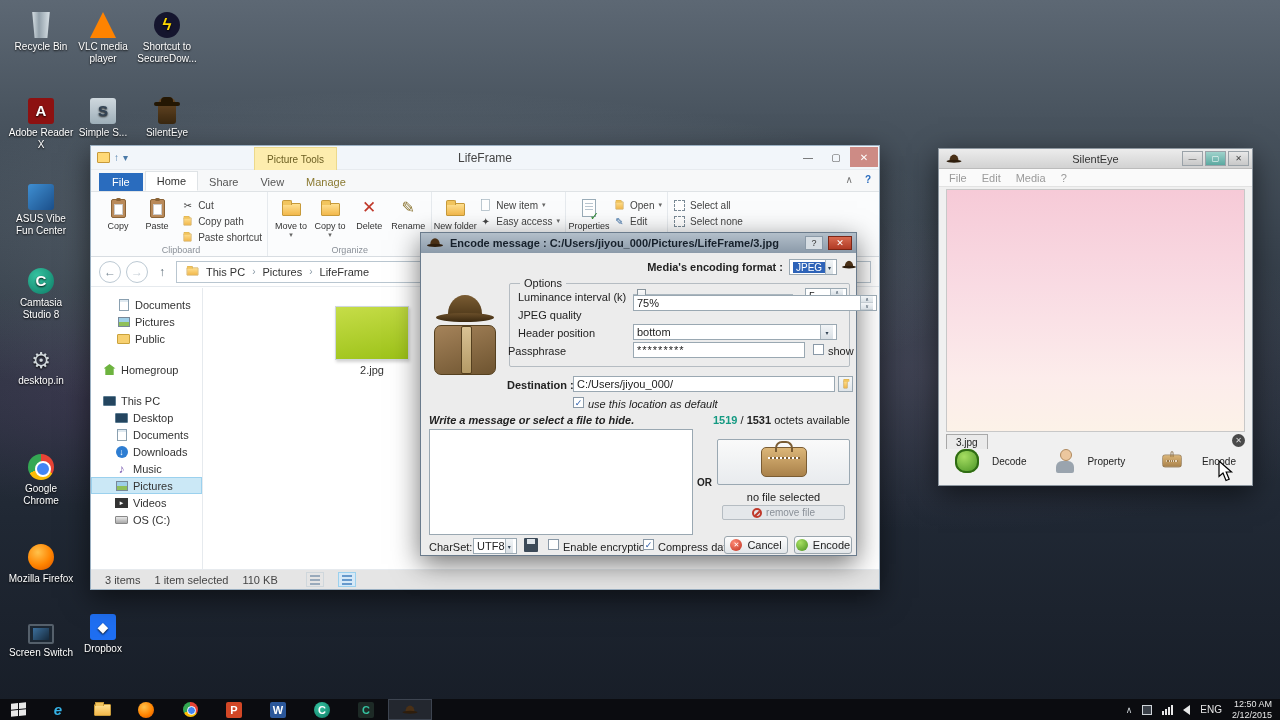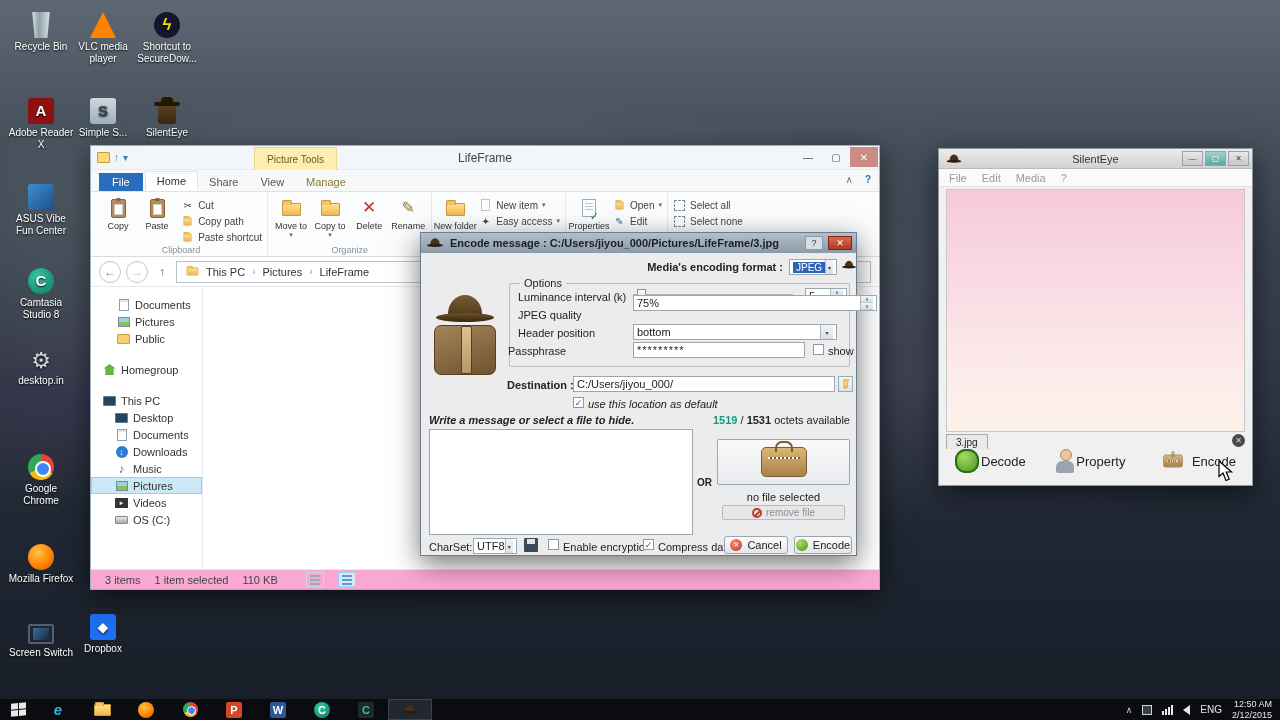--- a/index.html
+++ b/index.html
@@ -94,21 +94,21 @@
 .nic-pc{width:13px;height:10px;background:#24455f;border:1px solid #5a7a90;border-radius:1px}
 .nic-dl{width:12px;height:12px;border-radius:50%;background:#2d7dd2;color:#fff;font-size:9px;display:flex;align-items:center;justify-content:center}
 .nic-note{color:#7a5ab0;font-size:12px}
 .nic-vid{width:13px;height:10px;background:#333;color:#fff;font-size:7px;display:flex;align-items:center;justify-content:center}
 .nic-drive{width:14px;height:8px;background:linear-gradient(#e8e8e8,#a8a8a8);border:1px solid #888;border-radius:1px}
 .filearea{flex:1;position:relative}
 .thumb{position:absolute;width:74px;text-align:center;color:#333}
 .thumb .img{width:74px;height:54px;border:1px solid #cfd7dc;box-shadow:1px 2px 3px rgba(0,0,0,.18);margin-bottom:4px}
 .img1{background:radial-gradient(circle 2px at 20% 30%,#fff 80%,transparent 81%),radial-gradient(circle 2px at 70% 20%,#fff 80%,transparent 81%),radial-gradient(circle 2px at 45% 60%,#fff 80%,transparent 81%),radial-gradient(circle 2px at 82% 70%,#fff 80%,transparent 81%),linear-gradient(135deg,#35b5dc,#83dcf2 45%,#2fa8cf)}
 .img2{background:linear-gradient(170deg,#c6dd48,#9cc218)}
-.statusbar{position:absolute;bottom:0;left:0;right:0;height:20px;border-top:1px solid #e6eaee;display:flex;align-items:center;background:#f9a8d4;color:#444}
+.statusbar{position:absolute;bottom:0;left:0;right:0;height:20px;border-top:1px solid #e6eaee;display:flex;align-items:center;background:#e5e5e5;color:#444}
 .statusbar span{margin-left:14px}
 .viewics{margin-left:auto;display:flex;margin-right:6px}
 .vic{width:18px;height:15px;border:1px solid #cfd7dc;margin-left:2px;background:repeating-linear-gradient(#9ab 0 2px,transparent 2px 4px) center/10px 10px no-repeat}
 .vic.sel{background:#d6e9f7 repeating-linear-gradient(#69c 0 2px,transparent 2px 4px) center/10px 10px no-repeat;border-color:#9bd1ee}
 
 .dlg{left:420px;top:232px;width:437px;height:324px;background:#ececec;border:1px solid #6a7b8c;z-index:30}
 .dlg-title{height:20px;background:linear-gradient(#b3bfca,#8b9aa9);display:flex;align-items:center;padding:0 4px;gap:5px}
 .dlg-title .txt{flex:1;font-size:11px;color:#16202b;white-space:nowrap;overflow:hidden;font-weight:bold}
 .dlg-btn{width:18px;height:14px;display:flex;align-items:center;justify-content:center;font-size:9px;background:#d6dde3;border:1px solid #8a99a7;color:#333}
 .dlg-btn.close{background:linear-gradient(#d86a50,#b03a24);color:#fff;border-color:#7c2515;width:24px}
@@ -156,21 +156,21 @@
 .se-title .t{position:absolute;left:0;right:0;text-align:center;font-size:11px;color:#333}
 .se-caps{position:absolute;right:3px;top:2px;display:flex;gap:2px}
 .se-cap{width:21px;height:15px;background:linear-gradient(#e8e8e8,#c8c8c8);border:1px solid #9aa2a8;display:flex;align-items:center;justify-content:center;font-size:8px;color:#444}
 .se-cap.max{background:linear-gradient(#9fd3cc,#5ba8a0);color:#fff}
 .se-menu{height:18px;display:flex;gap:15px;align-items:center;padding:0 10px;color:#9a9a9a;background:#fafafa;border-bottom:1px solid #e2e2e2}
 .se-img{position:absolute;left:7px;right:7px;top:40px;height:243px;background:linear-gradient(180deg,#f6cad7 0%,#f9dbe3 40%,#fceceb 78%,#fcf2e8 100%);border:1px solid #c8c8c8}
 .se-tabrow{position:absolute;left:7px;right:7px;top:284px;height:16px;display:flex;align-items:flex-end}
 .se-tab{height:15px;padding:0 9px;background:#eaeaea;border:1px solid #a8a8a8;border-bottom:none;font-size:10px;display:flex;align-items:center;color:#222}
 .se-clear{margin-left:auto;margin-bottom:2px;width:13px;height:13px;border-radius:50%;background:#4a4a4a;color:#ddd;font-size:8px;display:flex;align-items:center;justify-content:center}
 .se-actions{position:absolute;left:0;right:0;bottom:6px;height:36px;display:flex;align-items:center;justify-content:space-between;padding:0 16px}
-.se-act{display:flex;align-items:center;gap:2px;font-size:13px;color:#222}
+.se-act{display:flex;align-items:center;gap:13px;font-size:10px;color:#222}
 .ic-decode{width:24px;height:24px;border-radius:45%;background:radial-gradient(circle at 38% 32%,#a6dd62,#3f8c1d);box-shadow:inset 0 0 0 2px #2f6b14}
 .ic-prop{width:18px;height:24px;position:relative}
 .ic-prop::before{content:"";position:absolute;top:0;left:4px;width:10px;height:10px;border-radius:50%;background:#ecc79e;border:1px solid #b08a5e}
 .ic-prop::after{content:"";position:absolute;bottom:0;left:0;right:0;height:12px;background:#9aa4ae;border-radius:6px 6px 2px 2px}
 
 .taskbar{position:absolute;left:0;right:0;bottom:0;height:21px;background:#0b0c10;display:flex;align-items:stretch;z-index:40}
 .tb-start{width:36px;display:flex;align-items:center;justify-content:center}
 .winflag{width:15px;height:13px;display:grid;grid-template-columns:1fr 1fr;grid-template-rows:1fr 1fr;gap:1px;transform:skewY(-5deg)}
 .winflag i{background:#e8e8e8}
 .tb-ic{width:44px;display:flex;align-items:center;justify-content:center}
@@ -515,20 +515,24 @@
           <span>Videos</span>
         </div>
       <div class="nav-item child">
           <span class="nic">
             <span class="nic-drive"></span>
           </span>
           <span>OS (C:)</span>
         </div>
     </div>
     <div class="filearea">
+      <div class="thumb" style="left:132px;top:18px">
+        <div class="img img2"></div>
+        <div>2.jpg</div>
+      </div>
     </div>
   </div>
   <div class="statusbar">
     <span>3 items</span>
     <span>1 item selected</span>
     <span>110 KB</span>
     <span class="viewics">
       <span class="vic"></span>
       <span class="vic sel"></span>
     </span>

